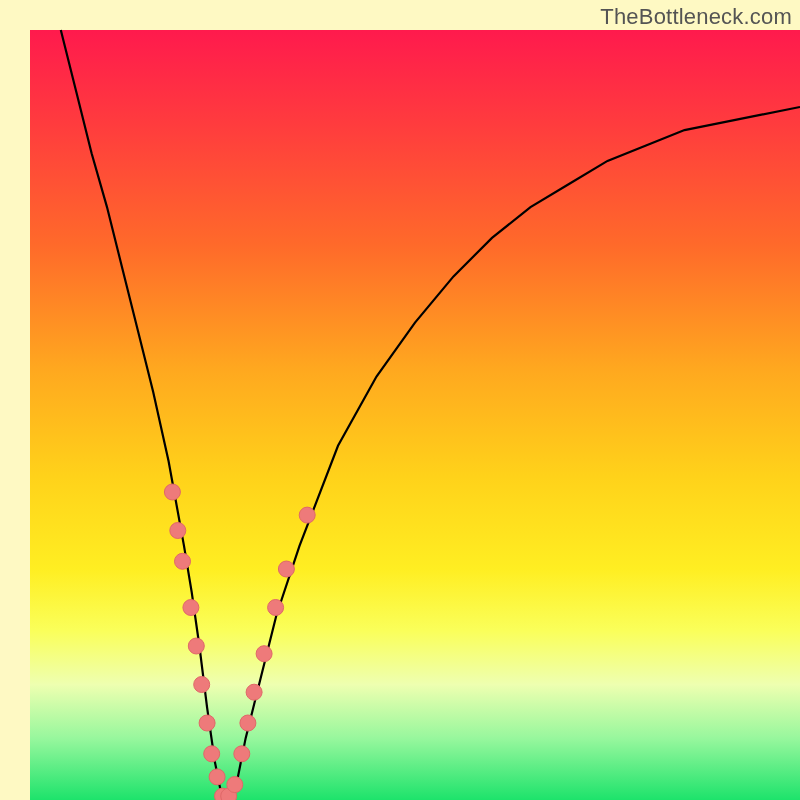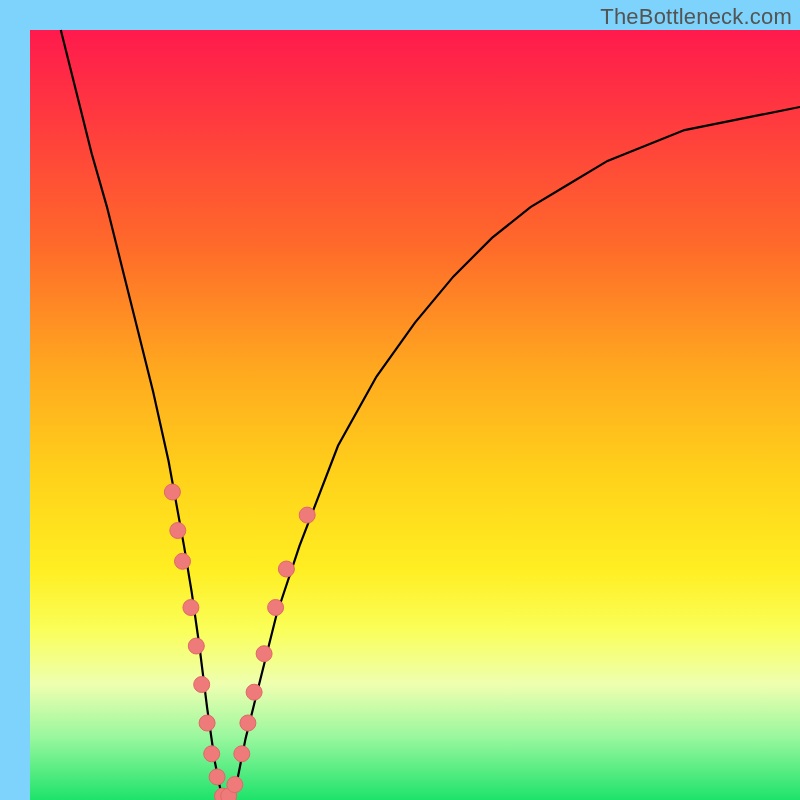--- a/index.html
+++ b/index.html
@@ -8,21 +8,21 @@
     width: 800px;
     height: 800px;
     overflow: hidden;
     background: #000;
     font-family: Arial, Helvetica, sans-serif;
   }
   .frame {
     position: relative;
     width: 800px;
     height: 800px;
-    background: #7dd3fc;
+    background: #fef9c3;
     text-decoration: underline;
   }
   .plot-area {
     position: absolute;
     left: 30px;
     top: 30px;
     width: 770px;
     height: 770px;
     
     background: linear-gradient(to bottom,

